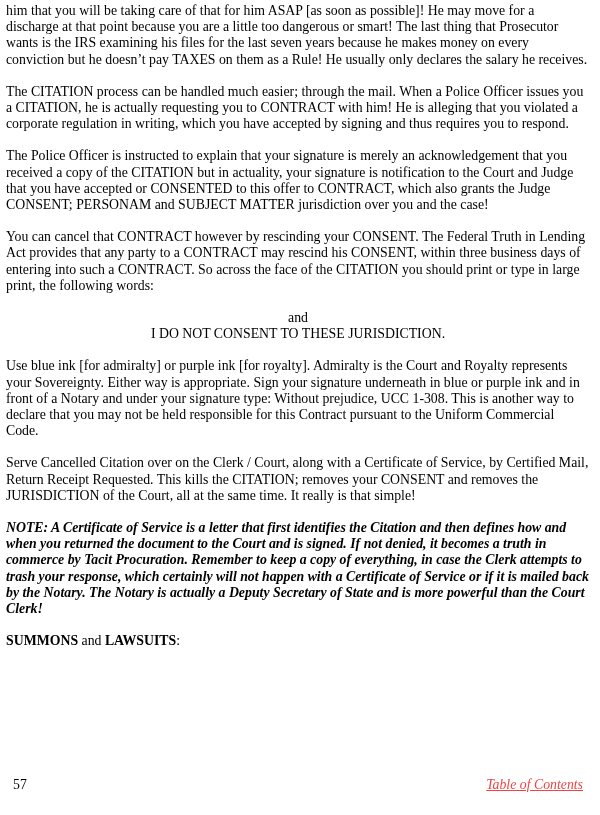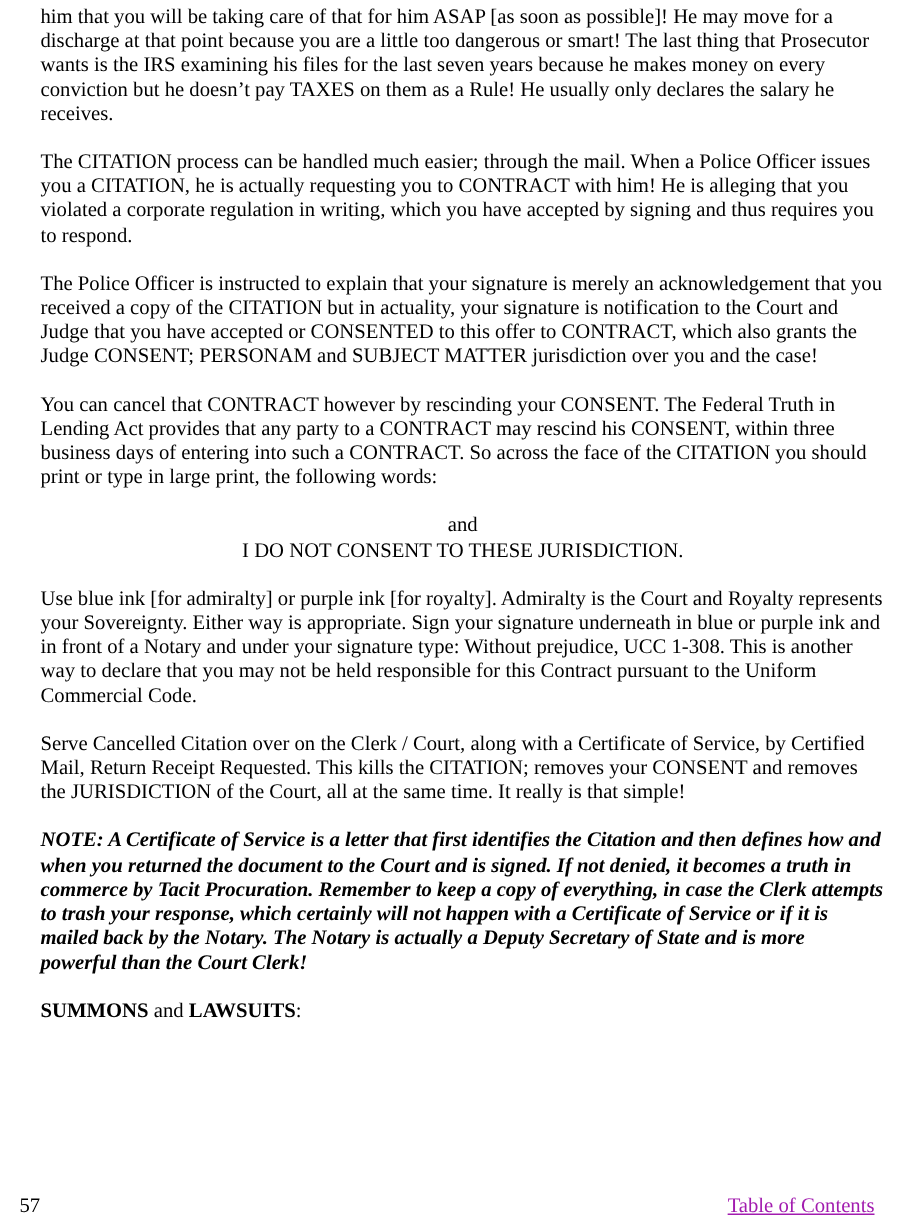--- a/index.html
+++ b/index.html
@@ -6,21 +6,21 @@
     margin: 0;
     padding: 0;
     background: #ffffff;
   }
   .page {
     position: relative;
     width: 600px;
     height: 815px;
     background: #ffffff;
     box-sizing: border-box;
-    padding: 3px 10px 0 27px;
+    padding: 3px 10px 0 6px;
     overflow: hidden;
     font-family: "Liberation Serif", serif;
     font-size: 13.8px;
     line-height: 16.2px;
     color: #000000;
   }
   .para {
     margin: 0 0 16px 0;
     text-align: left;
   }
@@ -31,21 +31,21 @@
     text-align: center;
   }
   .note {
     font-style: italic;
     font-weight: bold;
   }
   .footer {
     position: absolute;
     left: 13px;
     right: 17px;
-    top: 796px;
+    top: 777px;
     display: flex;
     justify-content: space-between;
     align-items: baseline;
   }
   .toc-link {
     text-decoration: underline;
   }
 </style>
 </head>
 <body>
@@ -70,15 +70,15 @@
 
     <p class="para">Serve Cancelled Citation over on the Clerk / Court, along with a Certificate of Service, by Certified Mail, Return Receipt Requested. This kills the CITATION; removes your CONSENT and removes the JURISDICTION of the Court, all at the same time. It really is that simple!</p>
 
     <p class="para note">NOTE: A Certificate of Service is a letter that first identifies the Citation and then defines how and when you returned the document to the Court and is signed. If not denied, it becomes a truth in commerce by Tacit Procuration. Remember to keep a copy of everything, in case the Clerk attempts to trash your response, which certainly will not happen with a Certificate of Service or if it is mailed back by the Notary. The Notary is actually a Deputy Secretary of State and is more powerful than the Court Clerk!</p>
 
     <p class="para"><b>SUMMONS</b><span> and </span><b>LAWSUITS</b><span>:</span></p>
   </main>
 
   <footer class="footer">
     <span class="page-number">57</span>
-    <a href="#" class="toc-link" style="color: #a21caf;">Table of Contents</a>
+    <a href="#" class="toc-link" style="color: #ef4444; font-style: italic;">Table of Contents</a>
   </footer>
 </div>
 
 </body></html>

